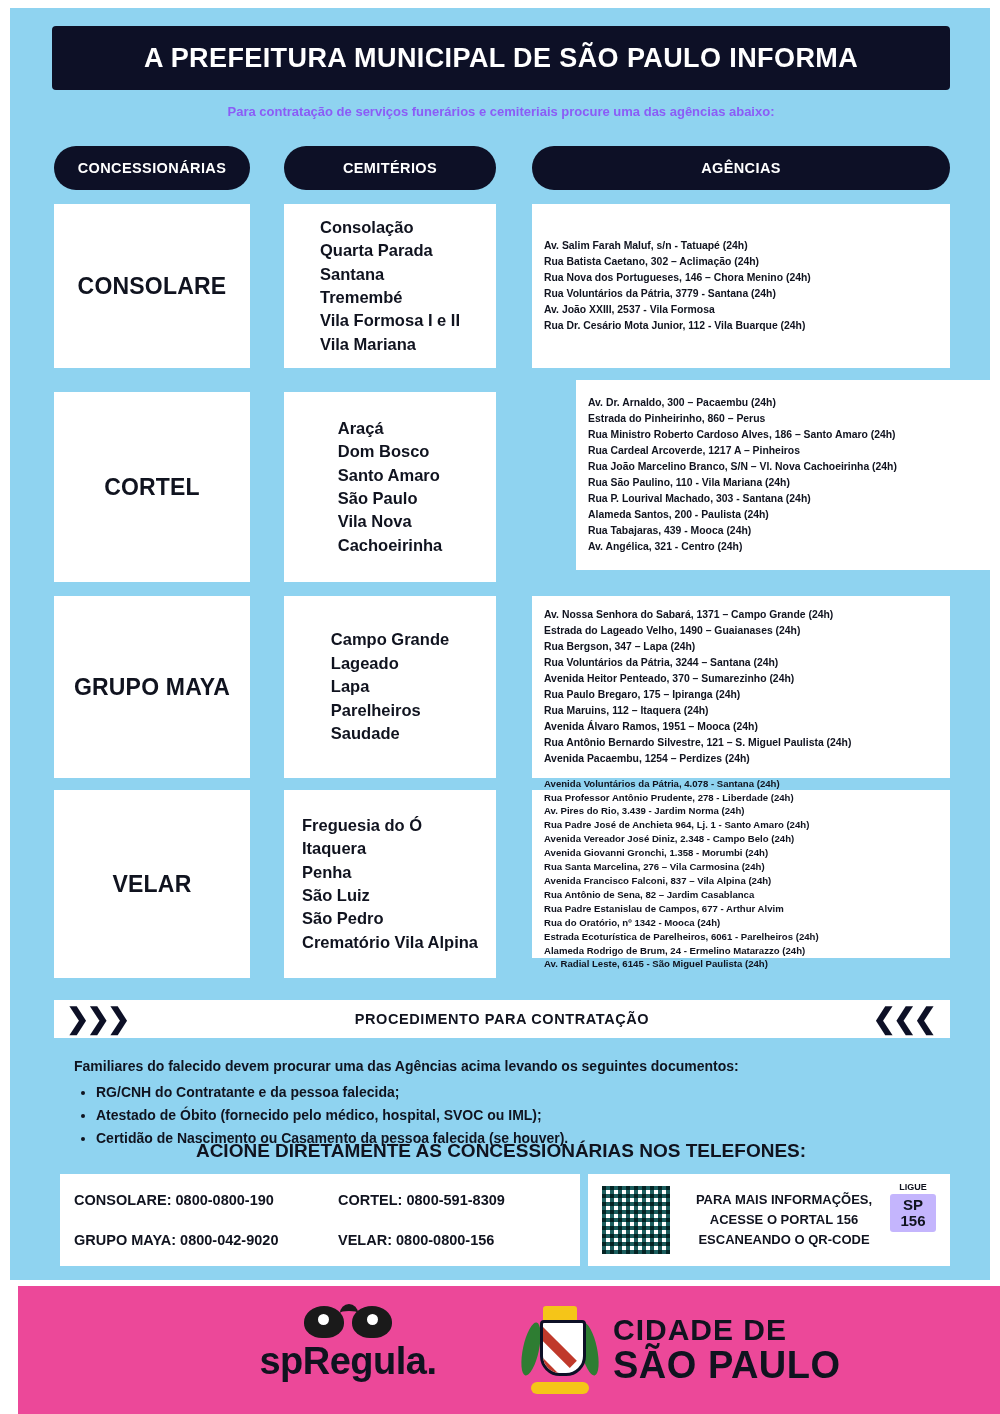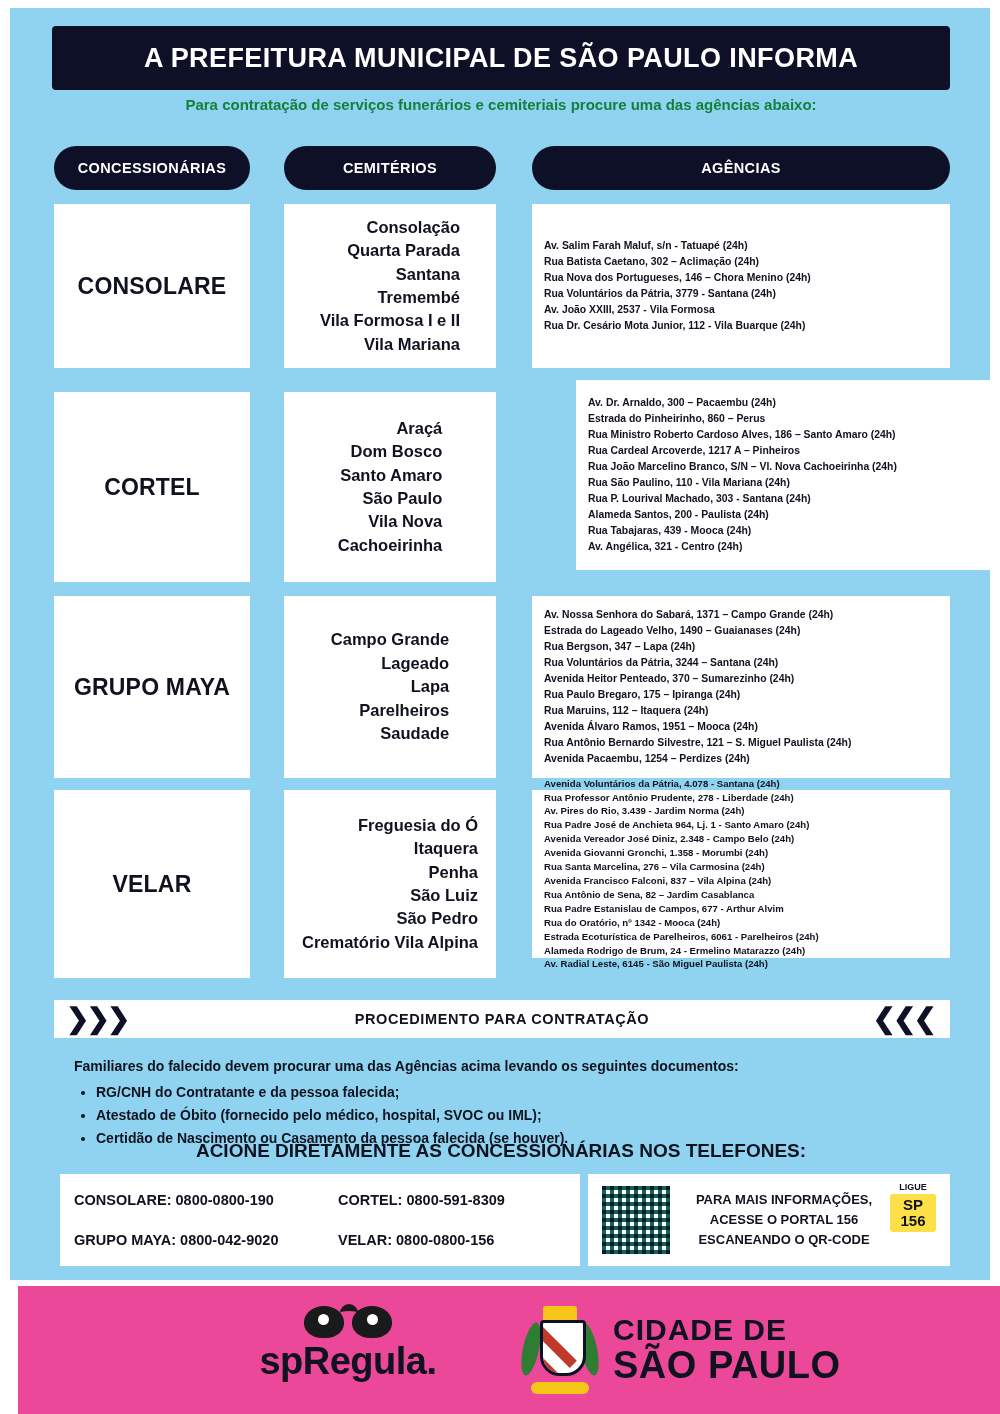--- a/index.html
+++ b/index.html
@@ -32,25 +32,25 @@
   }
   .header-bar .title{
     color:#ffffff;
     font-size:27px;
     font-weight:bold;
     letter-spacing:0.4px;
     text-align:center;
   }
   .subtitle{
     position:absolute;
-    left:52px;top:96px;width:898px;
+    left:52px;top:104px;width:898px;
     text-align:center;
-    font-size:15px;
+    font-size:13px;
     font-weight:bold;
-    color:#15803d;
+    color:#8b5cf6;
   }
   
   .pill{
     position:absolute;
     background:#0d1026;
     color:#ffffff;
     border-radius:22px;
     display:flex;align-items:center;justify-content:center;
     font-size:14.5px;
     font-weight:bold;
@@ -70,21 +70,21 @@
   }
   .cell-conc span{
     font-size:23px;font-weight:bold;color:#10131f;text-align:center;
     letter-spacing:0.2px;
   }
   .cell-cem{
     left:284px;width:212px;
     display:flex;align-items:center;justify-content:center;
   }
   .cell-cem ul{
-    list-style:none;margin:0;padding:0;text-align:right;
+    list-style:none;margin:0;padding:0;text-align:left;
   }
   .cell-cem li{
     font-size:16.5px;font-weight:bold;color:#10131f;line-height:1.42;
   }
   .cell-ag{
     left:532px;width:418px;
     display:flex;align-items:center;
     padding:8px 0 8px 12px;
   }
   .cell-ag ul{list-style:none;margin:0;padding:0;}
@@ -151,21 +151,21 @@
   }
   .qr-text{
     position:absolute;left:96px;top:16px;width:200px;text-align:center;
     font-size:13px;font-weight:bold;color:#10131f;line-height:1.55;
   }
   .sp156{
     position:absolute;right:14px;top:8px;width:46px;text-align:center;
   }
   .sp156 .ligue{font-size:9px;font-weight:bold;color:#10131f;}
   .sp156 .badge{
-    margin-top:2px;background:#fde047;border-radius:3px;padding:3px 0;
+    margin-top:2px;background:#c4b5fd;border-radius:3px;padding:3px 0;
     font-size:15px;font-weight:bold;color:#10131f;line-height:1.05;
   }
 
   
   .footer{
     position:absolute;left:0;top:1286px;width:1000px;height:128px;
     background:#ec4899;
     margin-left:18px;
   }
   .spregula{

